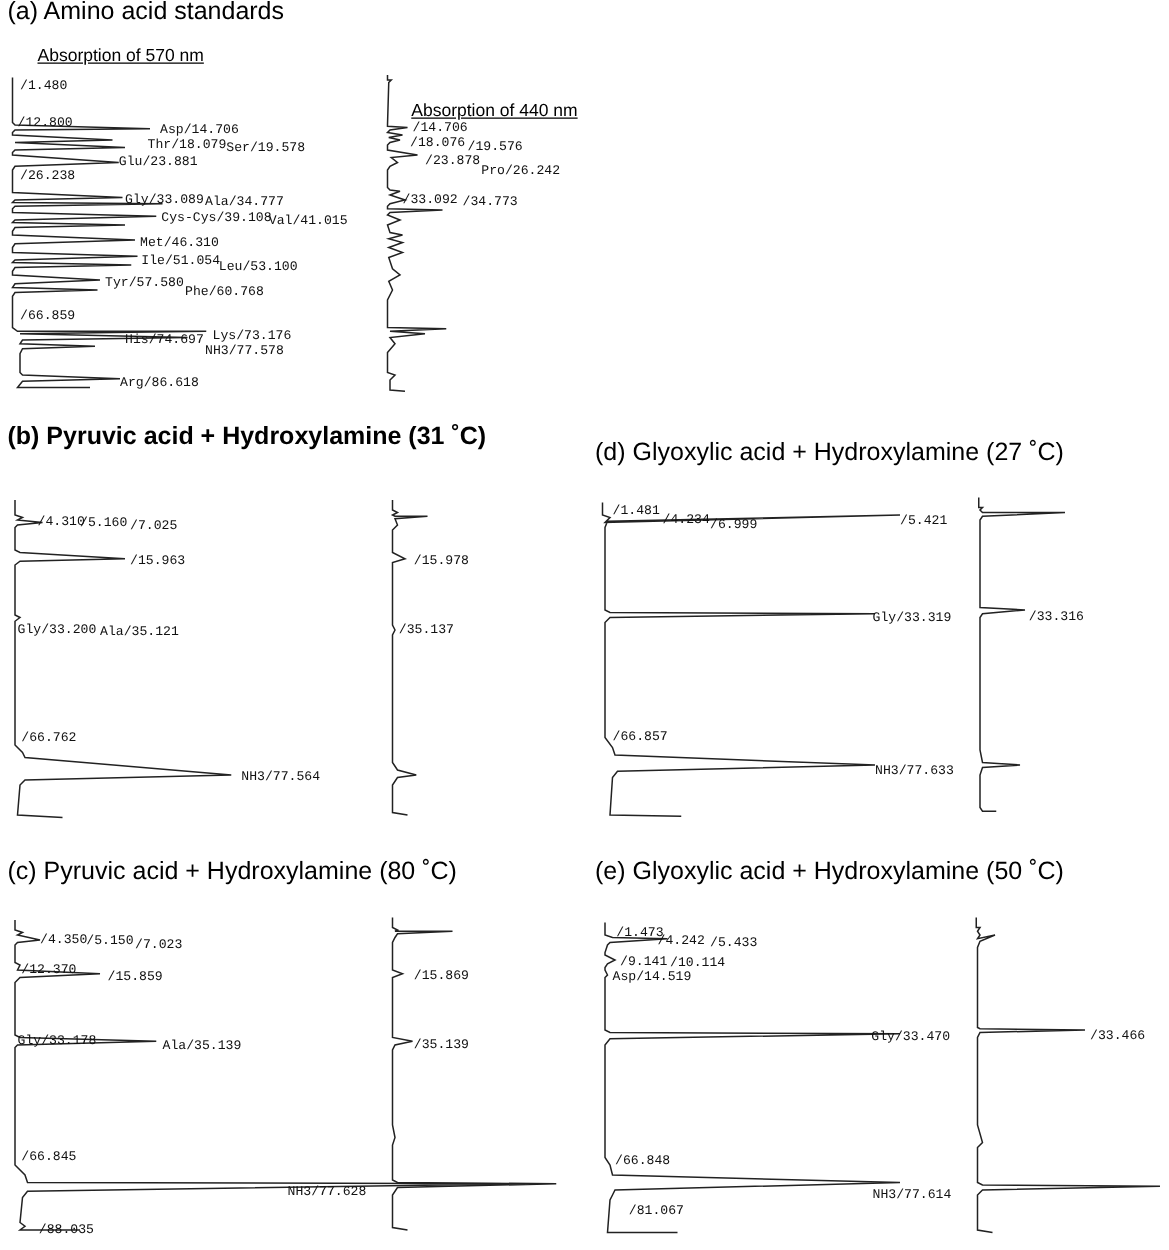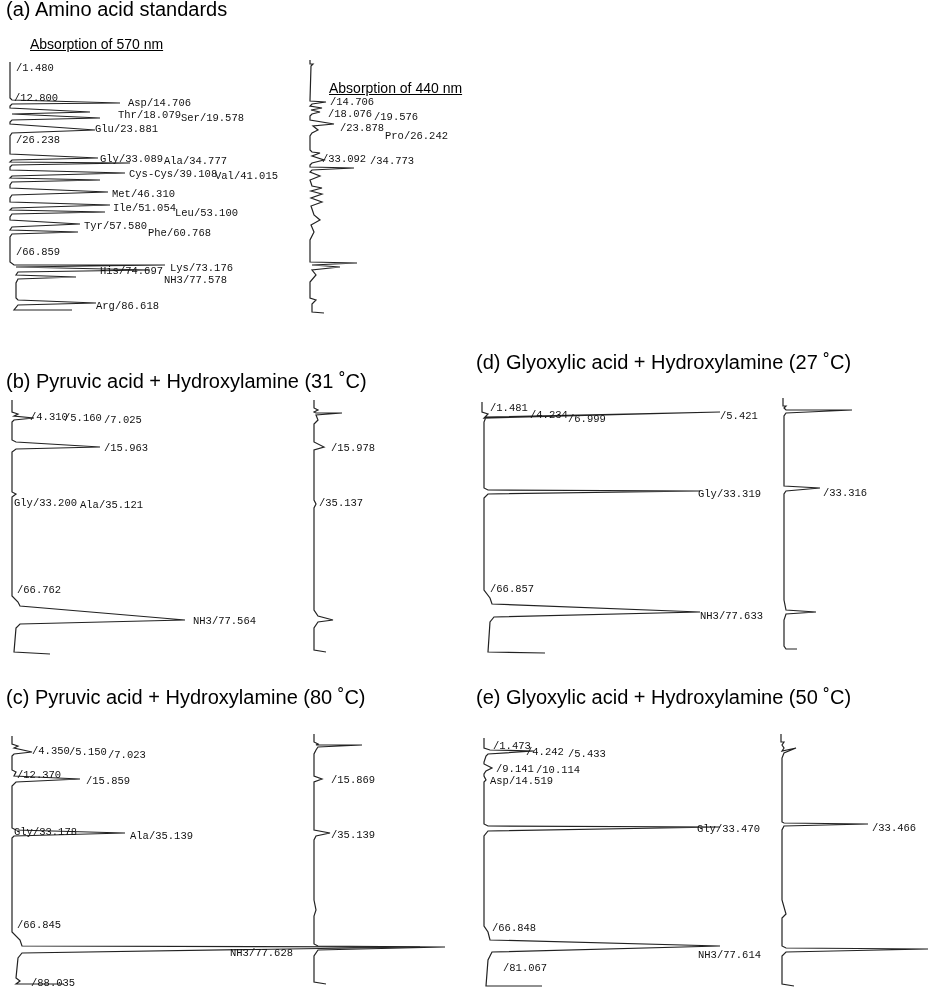--- a/index.html
+++ b/index.html
@@ -10,21 +10,21 @@
   svg text { font-family: "Liberation Mono", monospace; font-size: 10.5px; fill: #111; }
   .line { stroke: #222; stroke-width: 1.2; fill: none; }
 </style>
 </head>
 <body>
 
 <div class="panel-title" style="left:6px; top:-2px;">(a) Amino acid standards</div>
 <div class="sub-title" style="left:30px; top:36px;">Absorption of 570 nm</div>
 <div class="sub-title" style="left:329px; top:36px;margin-top:44px;">Absorption of 440 nm</div>
 
-<div class="panel-title" style="left:6px; top:370px;">(b) Pyruvic acid + Hydroxylamine (31 ˚C)</div>
+<div class="panel-title" style="left:6px; top:338px;font-weight:bold;">(b) Pyruvic acid + Hydroxylamine (31 ˚C)</div>
 <div class="panel-title" style="left:476px; top:351px;">(d) Glyoxylic acid + Hydroxylamine (27 ˚C)</div>
 <div class="panel-title" style="left:6px; top:686px;">(c) Pyruvic acid + Hydroxylamine (80 ˚C)</div>
 <div class="panel-title" style="left:476px; top:686px;">(e) Glyoxylic acid + Hydroxylamine (50 ˚C)</div>
 
 <svg class="trace" width="935" height="1000" viewBox="0 0 935 1000">
 
   <g>
     <path class="line" d="M10,62 L10,98 L12,100 L120,103 L12,104 L10,106
       L10,108 L90,112 L12,114 L100,118 L12,120 L10,122
       L10,124 L95,130 L12,133 L10,136 L10,150

